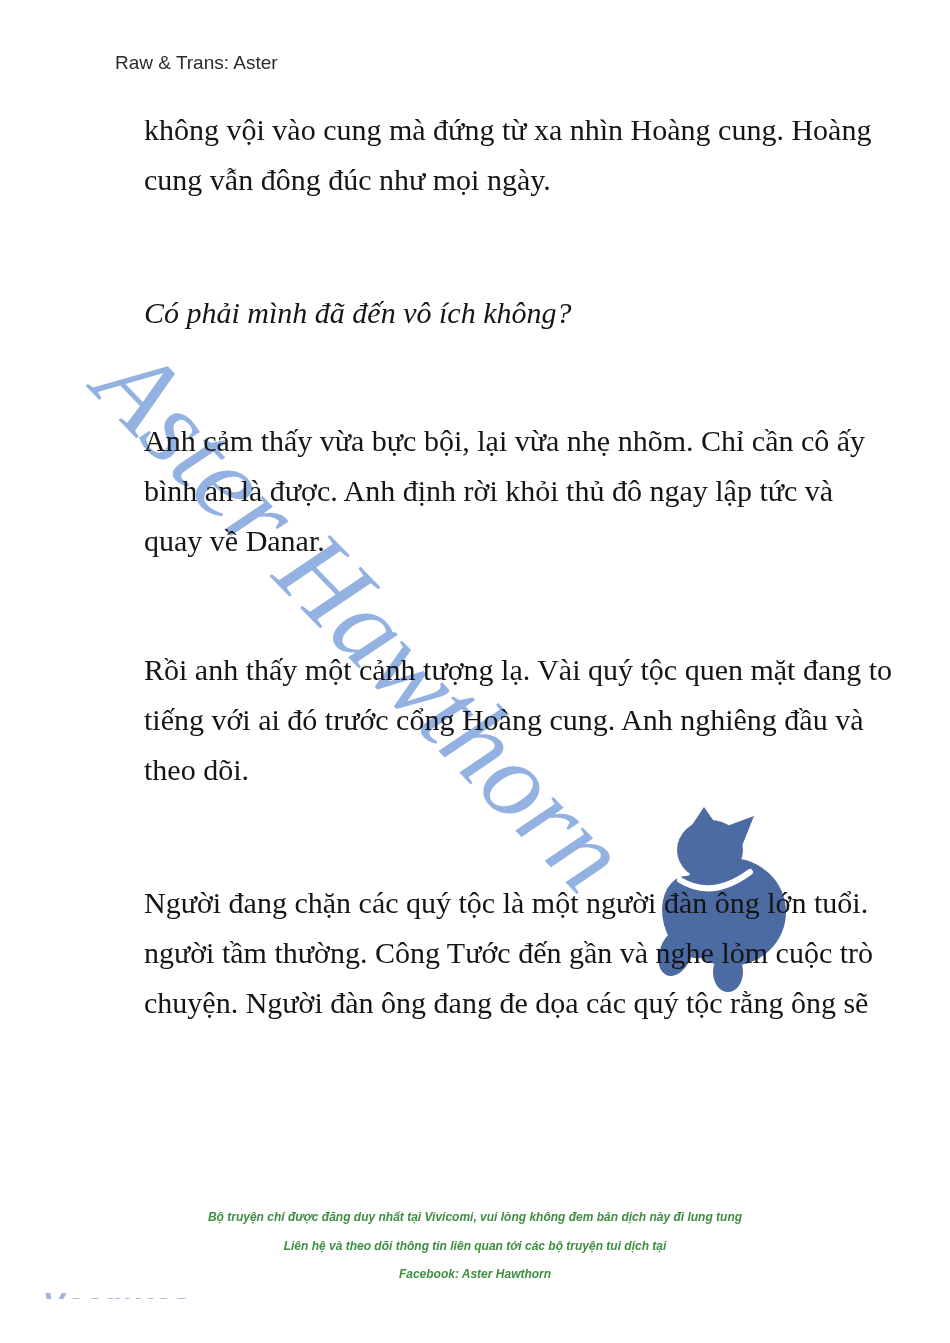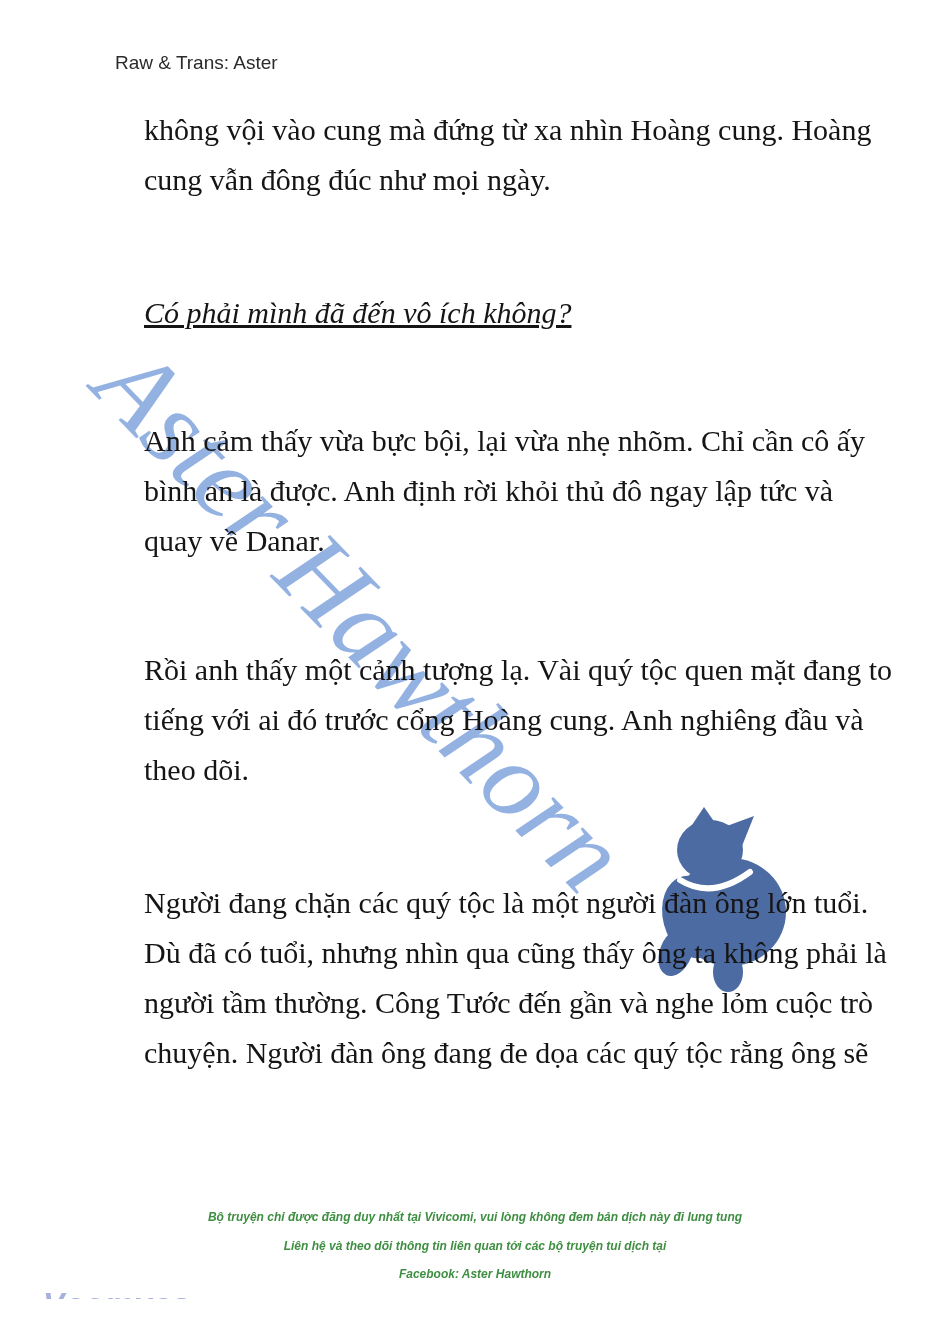--- a/index.html
+++ b/index.html
@@ -15,21 +15,21 @@
     font-family:"Liberation Sans", sans-serif;
     font-size:19px;color:#2b2b2b;z-index:2;
   }
   .para{
     position:absolute;left:116px;width:740px;
     font-size:30px;line-height:50px;color:#151515;
     z-index:2;
     margin-left:28px;
   }
   .para .line{white-space:nowrap;}
-  .para.italic{font-style:italic;text-decoration:underline;}
+  .para.italic{font-style:italic;}
   .p0{top:105px;}
   .p1{top:288px;}
   .p2{top:416px;}
   .p3{top:645px;}
   .p4{top:878px;}
   .watermark{
     position:absolute;left:156px;top:326px;
     font-family:"Liberation Serif", serif;
     font-style:italic;
     font-size:110px;line-height:1;
@@ -108,21 +108,20 @@
   </div>
 
   <div class="para p3">
     <div class="line">Rồi anh thấy một cảnh tượng lạ. Vài quý tộc quen mặt đang to</div>
     <div class="line">tiếng với ai đó trước cổng Hoàng cung. Anh nghiêng đầu và</div>
     <div class="line">theo dõi.</div>
   </div>
 
   <div class="para p4">
     <div class="line">Người đang chặn các quý tộc là một người đàn ông lớn tuổi.</div>
-    <div class="line">Dù đã có tuổi, nhưng nhìn qua cũng thấy ông ta không phải là</div>
     <div class="line">người tầm thường. Công Tước đến gần và nghe lỏm cuộc trò</div>
     <div class="line">chuyện. Người đàn ông đang đe dọa các quý tộc rằng ông sẽ</div>
   </div>
 
   <div class="footer">
     <div>Bộ truyện chỉ được đăng duy nhất tại Vivicomi, vui lòng không đem bản dịch này đi lung tung</div>
     <div>Liên hệ và theo dõi thông tin liên quan tới các bộ truyện tui dịch tại</div>
     <div>Facebook: Aster Hawthorn</div>
   </div>
 

